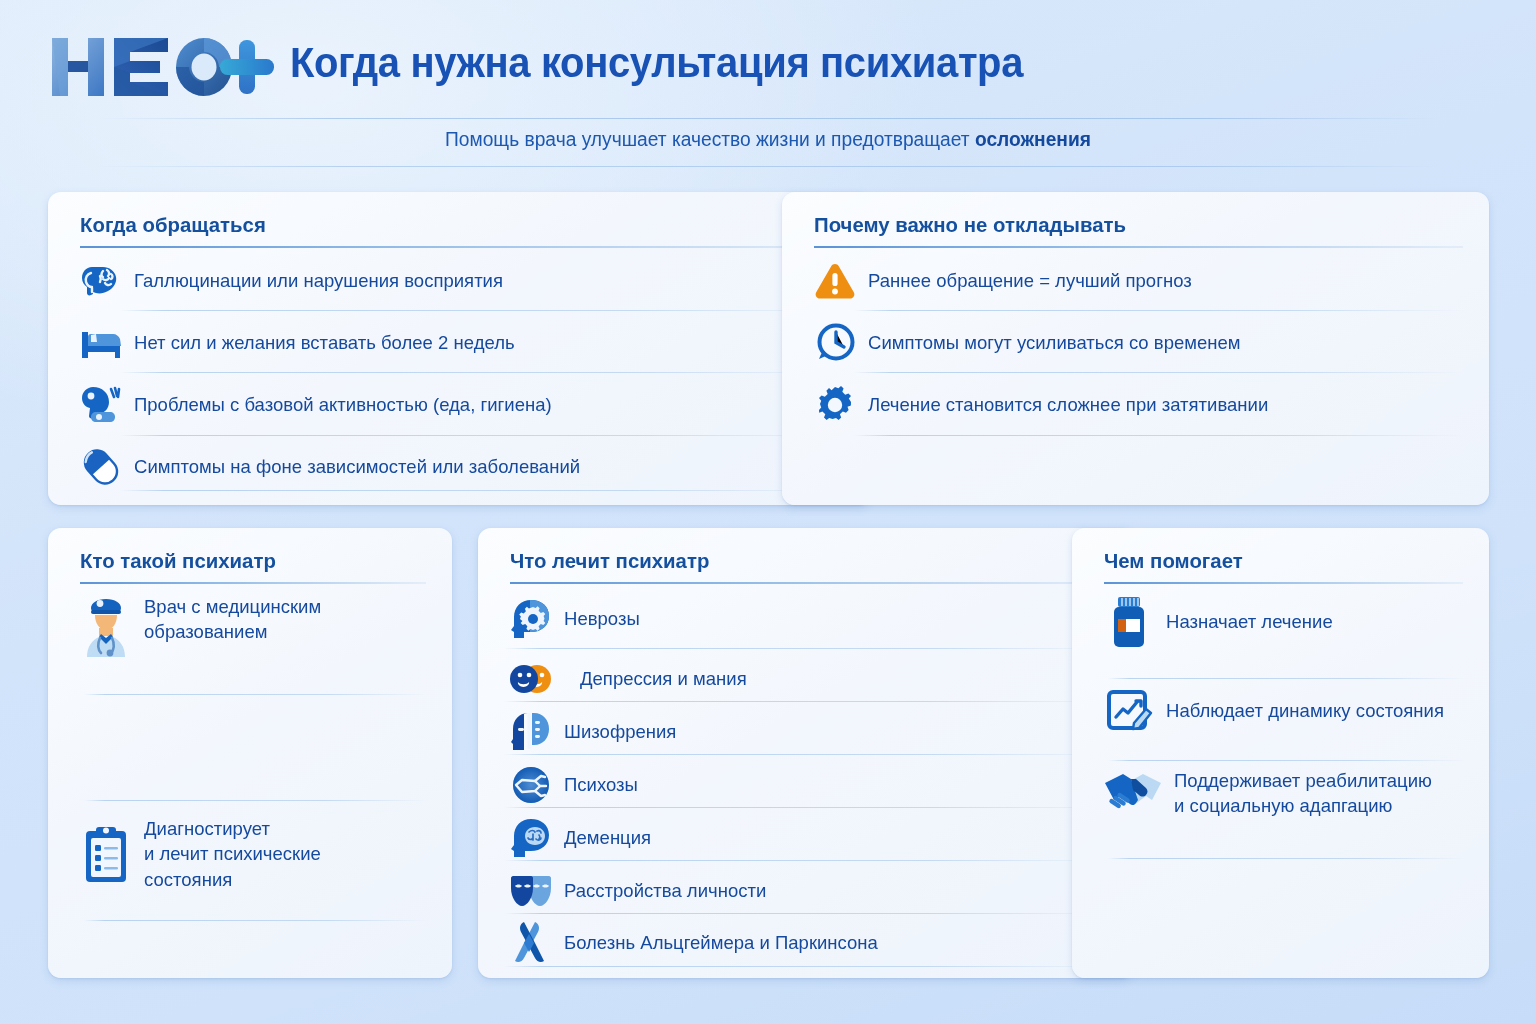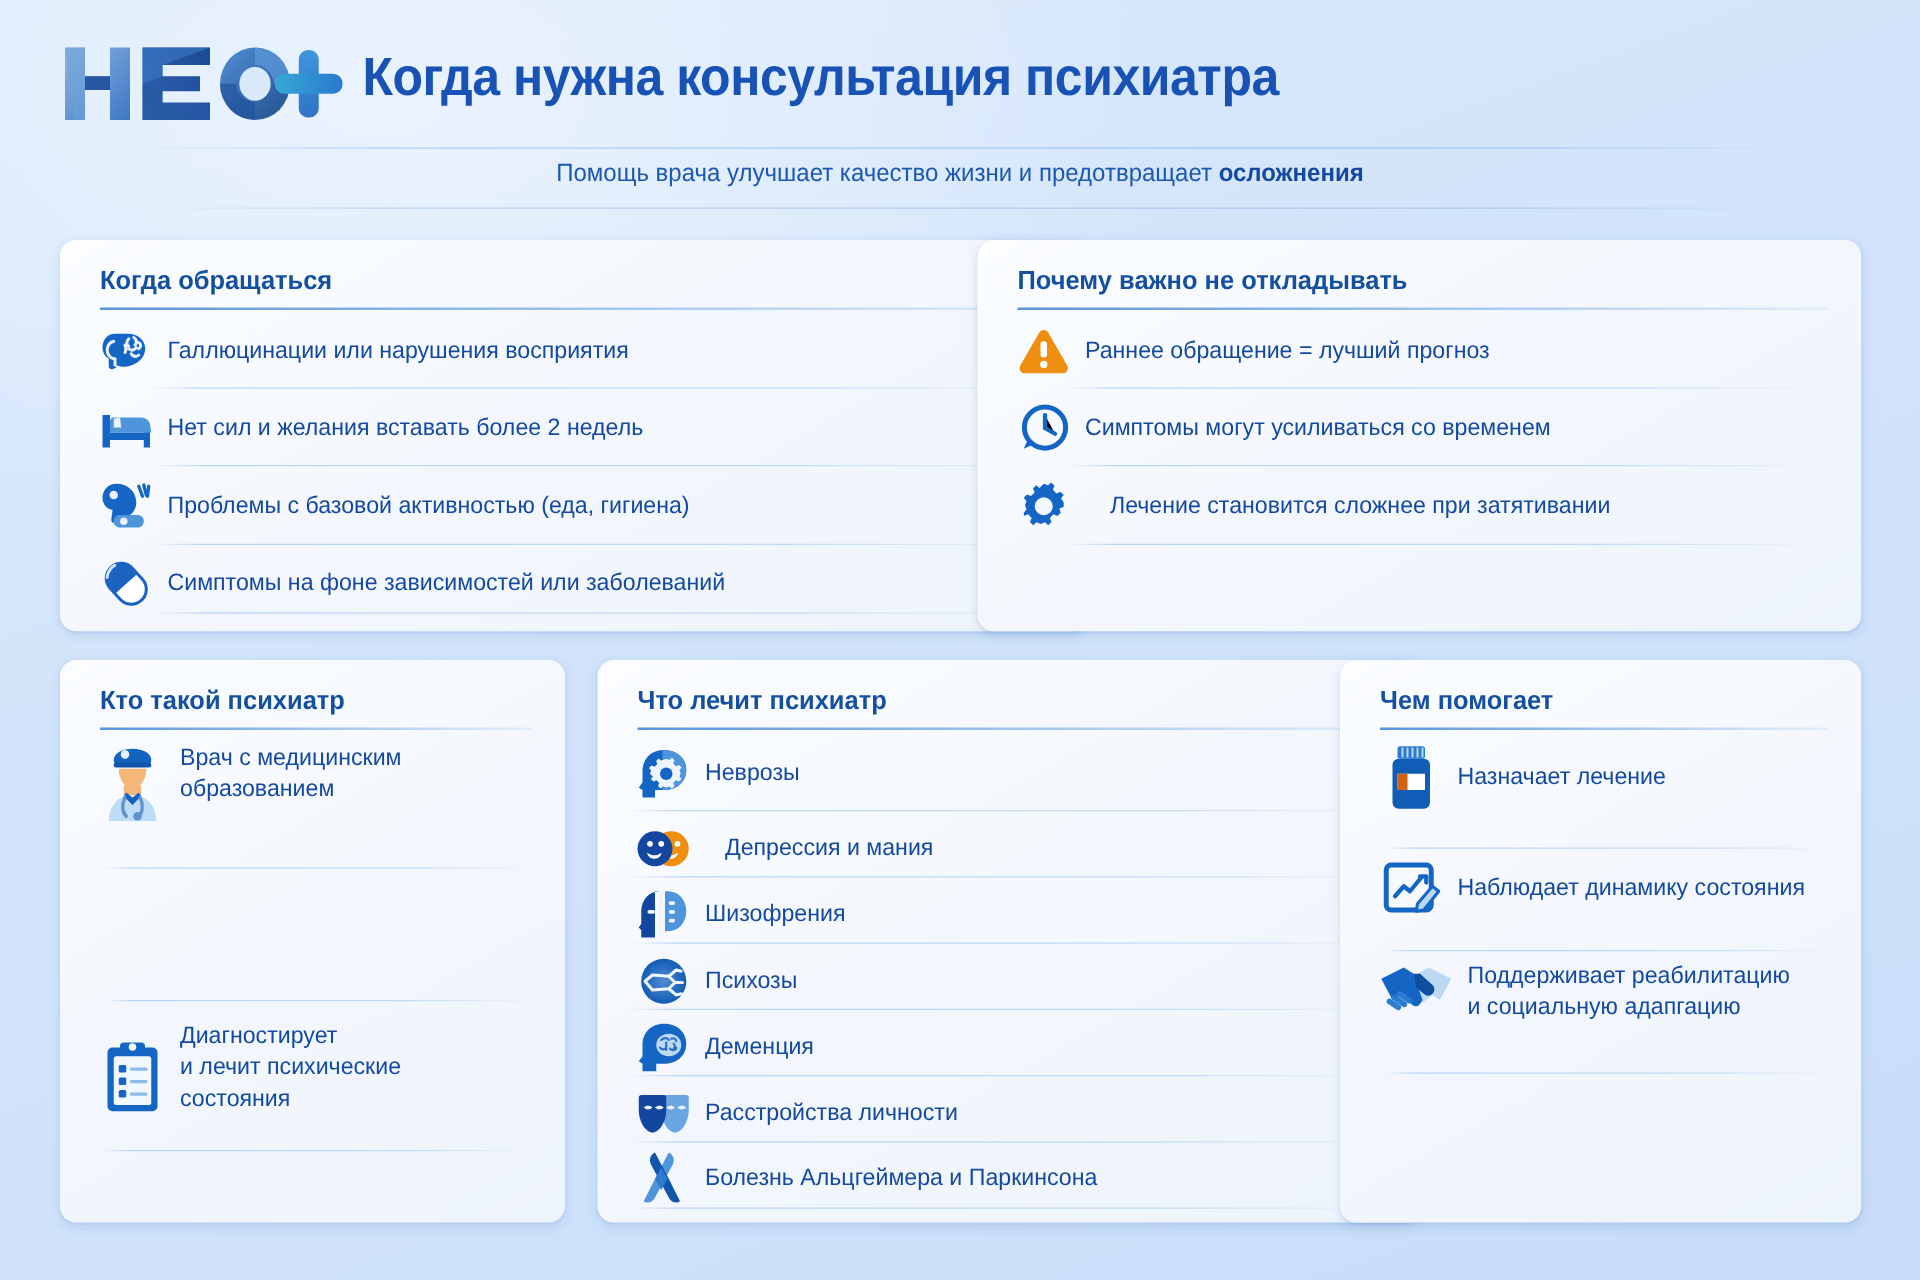--- a/index.html
+++ b/index.html
@@ -209,21 +209,21 @@
           <g stroke="#1566c4" stroke-width="3.4" stroke-linecap="round">
             <path d="M22 10v10.5L30 25"></path>
           </g>
           <path d="M9 28l-4 9 9-4z" fill="#1566c4"></path>
         </svg>
       </span>
       <span class="txt">Симптомы могут усиливаться со временем</span>
     </div>
     <div class="row-rule" style="left:72px;right:24px;top:180px;"></div>
 
-    <div class="row" style="top:190px;gap:20px;">
+    <div class="row" style="top:190px;">
       <span class="ico">
         <svg width="40" height="40" viewBox="0 0 40 40">
           <path d="M20 2l3.4 1.2 2.6-2.2 2.6 2.6-1.3 3.2 2.9 2.9 3.2-1.3 2.6 2.6-2.2 2.6L36 17l-.1 3.6-3.4 1.2 1.1 3.3-2.6 2.6-3.2-1.3-2.9 2.9 1.3 3.2-2.6 2.6-2.6-2.2-3.4 1.2-3.4-1.2-2.6 2.2-2.6-2.6 1.3-3.2-2.9-2.9-3.2 1.3L4 25.1l2.2-2.6L5 19.1l1.2-3.4-2.2-2.6 2.6-2.6 3.2 1.3 2.9-2.9-1.3-3.2 2.6-2.6 2.6 2.2z" fill="#1566c4"></path>
           <circle cx="20" cy="20" r="7.2" fill="#f3f8fe"></circle>
         </svg>
       </span>
       <span class="txt">Лечение становится сложнее при затятивании</span>
     </div>
     <div class="row-rule" style="left:72px;right:24px;top:243px;"></div>
   </div>
@@ -246,21 +246,21 @@
           <path d="M33 43c3 6 2 12-1 15" stroke="#5f92c9" stroke-width="2.6" fill="none" stroke-linecap="round"></path>
           <circle cx="31" cy="58" r="3.4" fill="#5f92c9"></circle>
         </svg>
       </span>
       <span class="txt two" style="width:250px;"><span>Врач с медицинским</span><br><span>образованием</span></span>
     </div>
     <div class="row-rule" style="left:36px;right:24px;top:166px;"></div>
 
     <div class="row-rule" style="left:36px;right:24px;top:272px;"></div>
 
-    <div class="row" style="top:288px;align-items:flex-end;">
+    <div class="row" style="top:288px;align-items:center;">
       <span class="ico" style="width:56px;flex:0 0 56px;height:62px;">
         <svg width="50" height="60" viewBox="0 0 50 60">
           <rect x="5" y="7" width="40" height="51" rx="4" fill="#1566c4"></rect>
           <rect x="10" y="14" width="30" height="39" rx="2" fill="#f1f7fe"></rect>
           <path d="M18 3h14a3 3 0 0 1 3 3v5H15V6a3 3 0 0 1 3-3z" fill="#1566c4"></path>
           <circle cx="25" cy="6.5" r="3" fill="#f1f7fe"></circle>
           <g fill="#1566c4">
             <rect x="14" y="21" width="6" height="6" rx="1.2"></rect>
             <rect x="14" y="31" width="6" height="6" rx="1.2"></rect>
             <rect x="14" y="41" width="6" height="6" rx="1.2"></rect>

